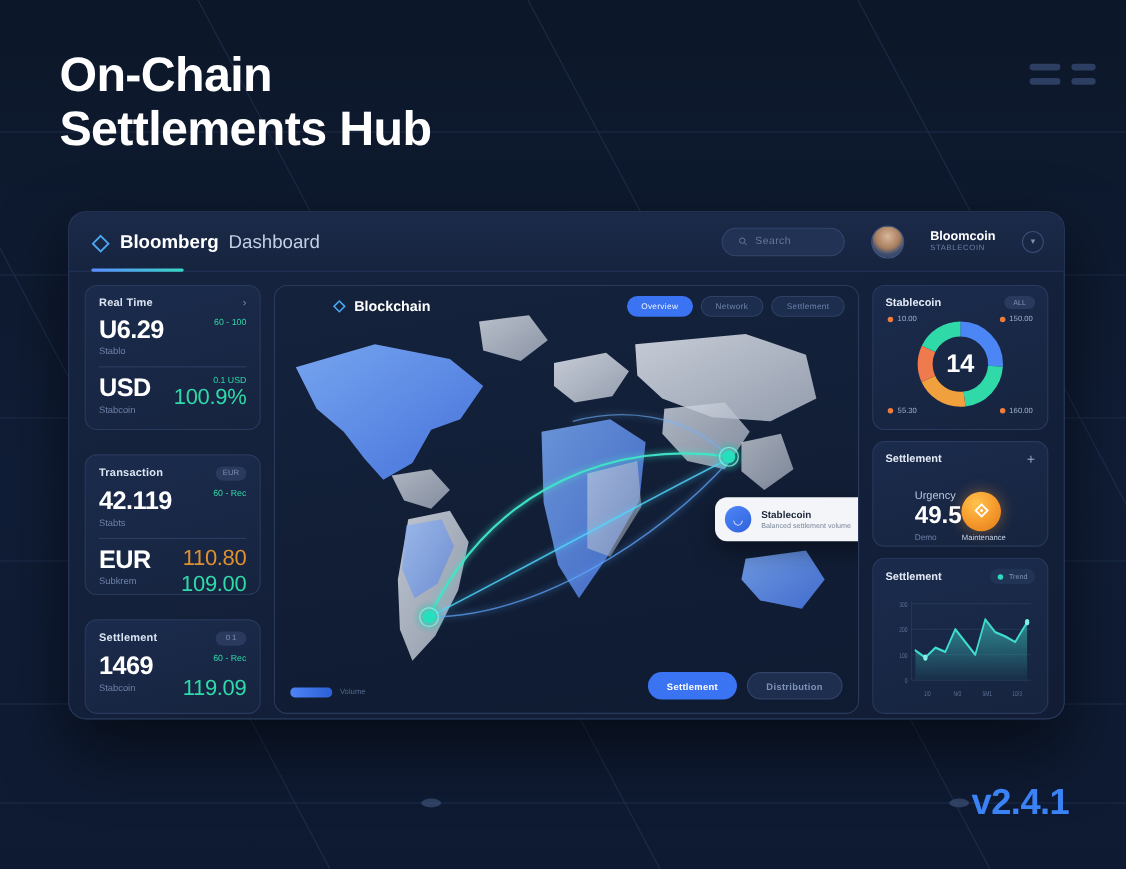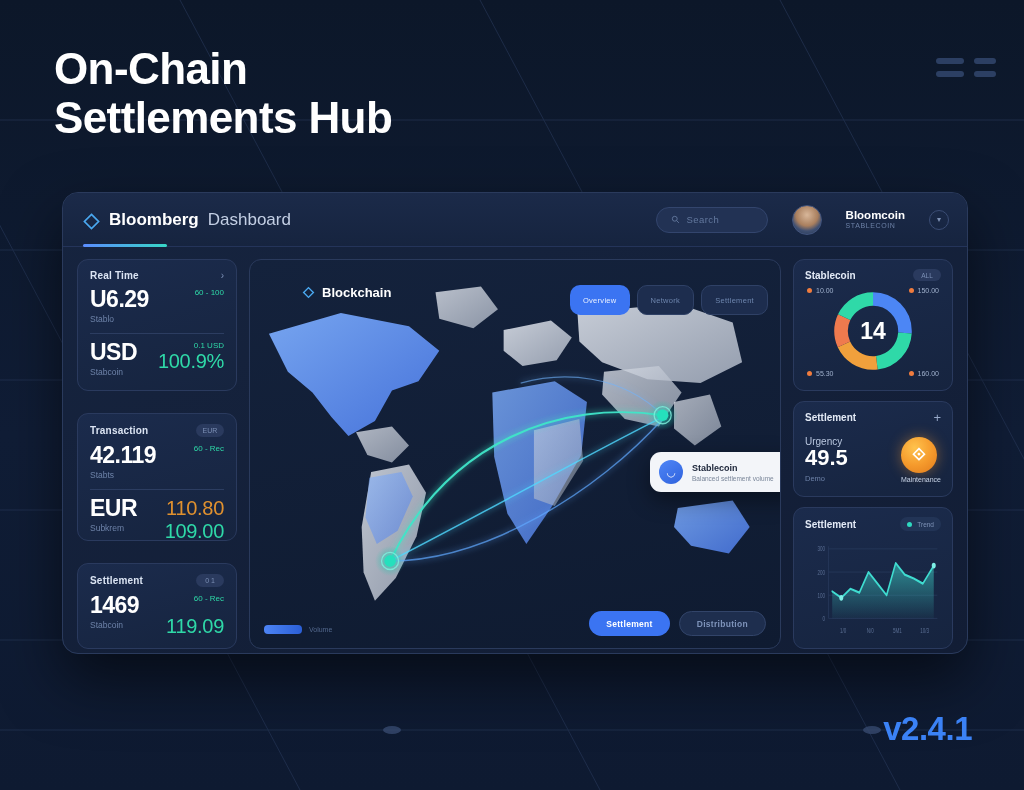--- a/index.html
+++ b/index.html
@@ -104,23 +104,23 @@
   .kpi-divider { height: 1px; background: #2c3d61; margin: 9px 0 4px; }
 
   
   #map-panel {
     background: linear-gradient(170deg,#14223c 0%,#0f1b31 100%);
     border: 1px solid #2a3a5c; border-radius: 12px; position: relative; overflow: hidden; padding-left: 40px;
   }
   #map-head { display: flex; align-items: center; padding: 9px 12px 0 12px; position: relative; z-index: 4; }
   #map-title { color: #fff; font-size: 13px; font-weight: bold; margin-left: 7px; }
   #map-tabs { margin-left: auto; display: flex; gap: 7px; }
-  .map-tab { height: 30px; padding: 0 13px; border-radius: 10px;
+  .map-tab { height: 19px; padding: 0 13px; border-radius: 10px;
     display: flex; align-items: center; font-size: 7.5px; letter-spacing: .3px;
-    filter: blur(.5px); margin-top: 16px; }
+    filter: blur(.5px); }
   .map-tab.active { background: #3b74f2; color: #eaf1ff; }
   .map-tab.idle { background: #1d2d4e; border: 1px solid #2f4166; color: #6d85ad; }
   #map-canvas { position: absolute; inset: 0; z-index: 1; }
 
   #map-tooltip {
     position: absolute; left: 400px; top: 192px; z-index: 5;
     background: #f3f5f9; border-radius: 11px; padding: 8px 13px 8px 9px;
     display: flex; align-items: center; gap: 9px; width: 152px;
     box-shadow: 0 8px 22px rgba(0,0,0,.42);
   }
@@ -166,21 +166,21 @@
     font-size: 7px; color: #9fb0cc; filter: blur(.55px); }
   .donut-legend .dot { width: 5px; height: 5px; border-radius: 50%; background: #f07c3e; }
   .dl-tl { left: 2px; top: 4px; }
   .dl-tr { right: 2px; top: 4px; }
   .dl-bl { left: 2px; bottom: 2px; }
   .dl-br { right: 2px; bottom: 2px; }
 
   
   #urgency-card { flex: 0 0 96px; }
   #urgency-label { color: #b9c7df; font-size: 10px; margin-top: 8px; filter: blur(.45px); }
-  #urgency-row { display: flex; align-items: flex-end; justify-content: space-between; margin-top: 4px; }
+  #urgency-row { display: flex; align-items: flex-end; justify-content: center; margin-top: 14px; }
   #urgency-value { color: #ffffff; font-size: 22px; font-weight: bold; line-height: 1; filter: blur(.3px); }
   #urgency-sub { color: #6d82a8; font-size: 7.5px; margin-top: 5px; filter: blur(.5px); }
   #coin-badge { width: 36px; height: 36px; border-radius: 50%;
     background: radial-gradient(circle at 38% 30%, #ffc34d 0%, #f59a2c 52%, #e07a1c 100%);
     display: flex; align-items: center; justify-content: center;
     color: #fff; font-size: 17px; font-weight: bold;
     box-shadow: 0 0 14px rgba(240,150,50,.45); }
   #coin-caption { color: #c7d3e7; font-size: 7px; text-align: center; margin-top: 3px; filter: blur(.55px); }
 
   

